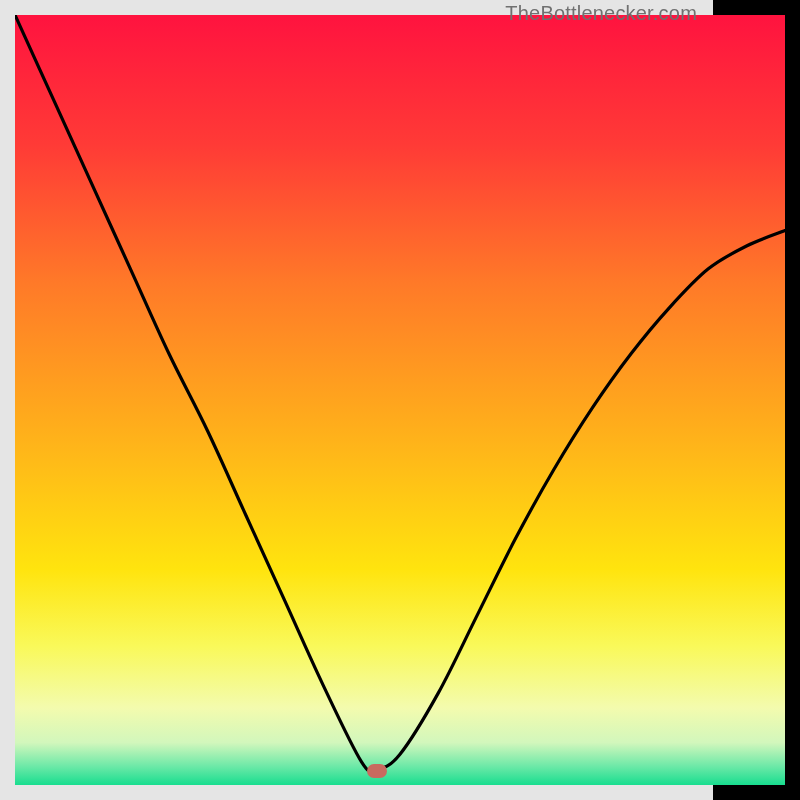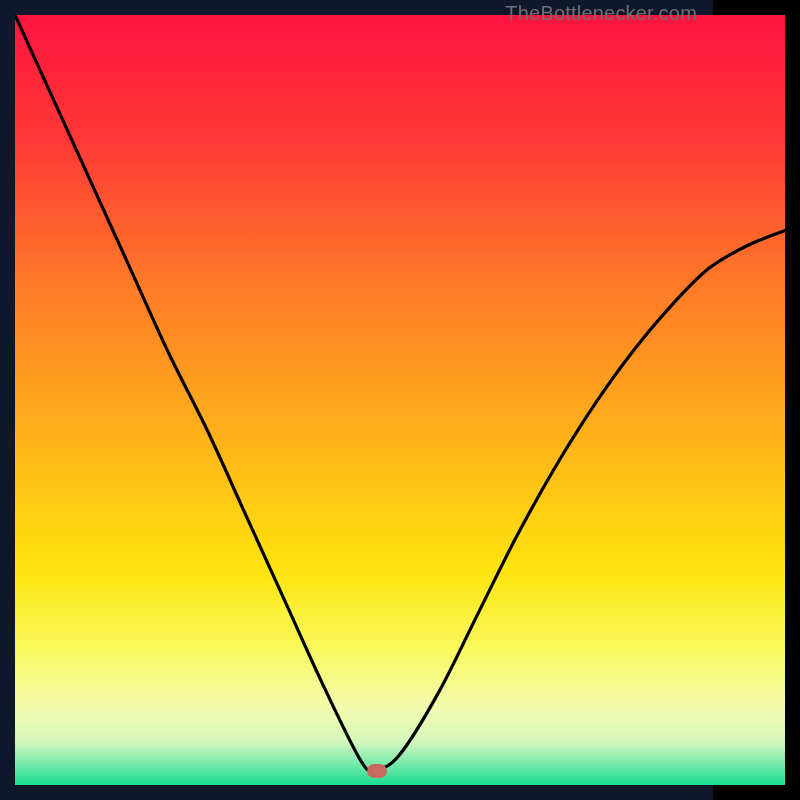--- a/index.html
+++ b/index.html
@@ -8,21 +8,21 @@
     width: 800px;
     height: 800px;
     background: #000;
     font-family: Arial, Helvetica, sans-serif;
     overflow: hidden;
   }
   .stage {
     position: relative;
     width: 713px;
     height: 800px;
-    background: #0f172a;
+    background: #e5e5e5;
   }
   .plot-area {
     position: absolute;
     left: 15px;
     top: 15px;
     width: 770px;
     height: 770px;
     overflow: hidden;
   }
   .gradient-bg {

